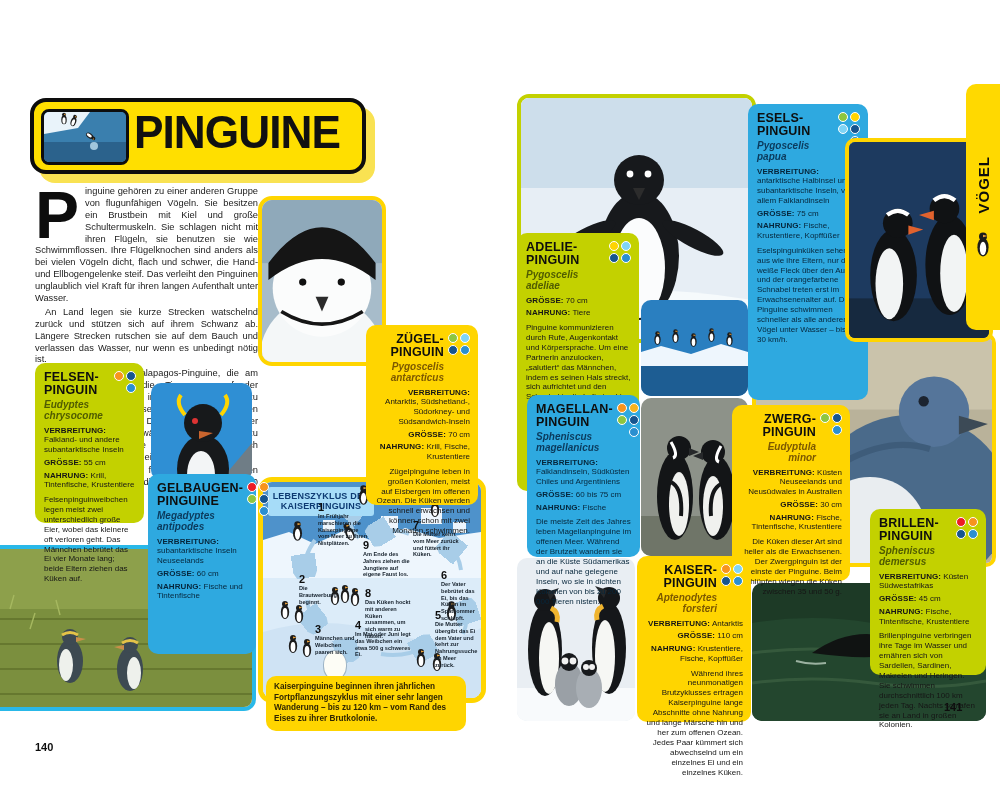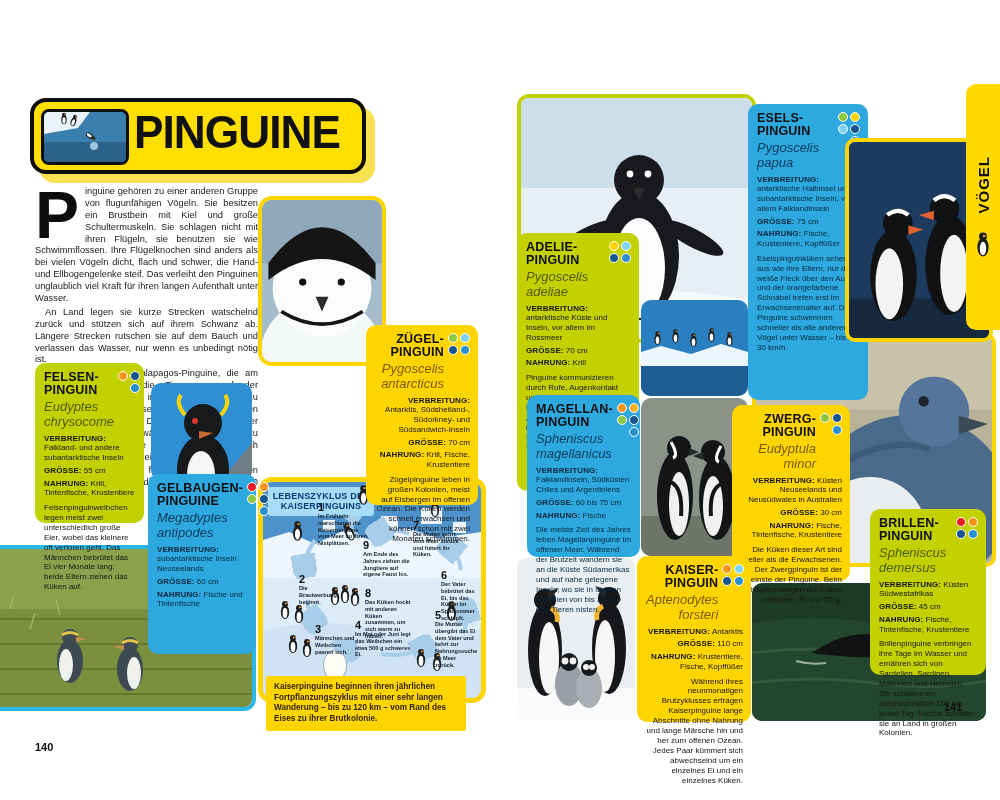--- a/index.html
+++ b/index.html
@@ -22,21 +22,21 @@
   
   .photo{position:absolute;overflow:hidden;border-radius:10px;}
   .photo svg{display:block;width:100%;height:100%;}
   
   .card{position:absolute;border-radius:10px;padding:8px 8px 6px 9px;box-sizing:border-box;z-index:3;}
   .card.lime{background:#c3d100;}
   .card.blue{background:#2ea9e0;}
   .card.yellow{background:#ffd500;text-align:right;}
   .card h3{margin:0;font-size:12.5px;line-height:1.02;font-weight:800;letter-spacing:.2px;
            white-space:pre-line;color:#0e0e0e;}
-  .card em{display:block;font-size:13px;font-weight:400;font-style:italic;margin:2px 0 5px 0;}
+  .card em{display:block;font-size:10px;font-weight:700;font-style:italic;margin:2px 0 5px 0;}
   .card.lime em{color:#505c00;}
   .card.blue em{color:#0b3least;}
   .card.blue em{color:#0b3a5c;}
   .card.yellow em{color:#7c5800;}
   .card .stat{font-size:8px;line-height:1.22;margin:0 0 3px 0;color:#161616;}
   .card .stat b{font-weight:800;letter-spacing:.1px;}
   .card.blue .stat,.card.blue .desc{color:#06263b;}
   .card .desc{font-size:8px;line-height:1.24;margin:5px 0 0 0;color:#161616;}
   .card-head{display:flex;justify-content:space-between;align-items:flex-start;}
   .badges{display:flex;flex-wrap:wrap;gap:2px;width:26px;justify-content:flex-end;flex:none;}
@@ -48,21 +48,21 @@
   .cycle-label{position:absolute;left:5px;top:5px;width:100px;background:#a6dcf8;color:#0d3a72;
          font-size:9px;font-weight:800;text-align:center;line-height:1.15;padding:4px 3px;
          border-radius:3px;letter-spacing:.2px;}
   .step{position:absolute;color:#15202b;}
   .step b{display:block;font-size:11px;line-height:1;color:#0d0d0d;}
   .step span{display:block;font-size:5.6px;line-height:1.22;font-weight:700;}
   .pg-ic{position:absolute;}
   .egg{position:absolute;left:60px;top:168px;width:22px;height:28px;background:#fdfdf6;
        border:1px solid #9db4c6;border-radius:50% 50% 46% 46%;}
   .cycle-caption{position:absolute;left:266px;top:676px;width:200px;background:#ffd500;z-index:4;
-       border-radius:2px;padding:6px 8px;box-sizing:border-box;font-size:8.2px;line-height:1.3;
+       border-radius:10px;padding:6px 8px;box-sizing:border-box;font-size:8.2px;line-height:1.3;
        color:#2f2500;font-weight:700;}
   
   .pagenum{position:absolute;top:701px;font-size:11px;font-weight:800;color:#0d0d0d;}
   #pn-left{left:35px;margin-top:40px;} #pn-right{left:944px;}
   .tab{position:absolute;left:966px;top:84px;width:34px;height:246px;background:#ffd900;
        border-radius:10px 0 0 10px;z-index:6;display:flex;flex-direction:column;
        align-items:center;justify-content:center;gap:18px;}
   .tab .tab-text{writing-mode:vertical-rl;transform:rotate(180deg);font-size:15px;font-weight:800;
        letter-spacing:1px;color:#0d0d0d;}
 </style>
@@ -480,23 +480,22 @@
 PINGUIN</h3>
       <em>Pygoscelis adeliae</em>
     </div>
     <div class="badges">
           <span class="dot" style="background: rgb(255, 212, 0);"></span>
           <span class="dot" style="background: rgb(127, 212, 245);"></span>
           <span class="dot" style="background: rgb(22, 85, 143);"></span>
           <span class="dot" style="background: rgb(42, 143, 208);"></span>
         </div>
   </div>
-  <div class="stat"><b>VERBREITUNG:</b> <span>antarktische Küste und Inseln, vor allem im Rossmeer</span></div>
   <div class="stat"><b>GRÖSSE:</b> <span>70 cm</span></div>
-  <div class="stat"><b>NAHRUNG:</b> <span>Krill</span></div>
+  <div class="stat"><b>NAHRUNG:</b> <span>Tiere</span></div>
   <p class="desc">Pinguine kommunizieren durch Rufe, Augenkontakt und Körpersprache. Um eine Partnerin anzulocken, „salutiert“ das Männchen, indem es seinen Hals streckt, sich aufrichtet und den Schnabel in die Luft streckt.</p>
 </section>
   <section class="card blue" style="left:748px;top:104px;width:120px;height:296px">
   <div class="card-head">
     <div class="names">
       <h3>ESELS-
 PINGUIN</h3>
       <em>Pygoscelis papua</em>
     </div>
     <div class="badges">

